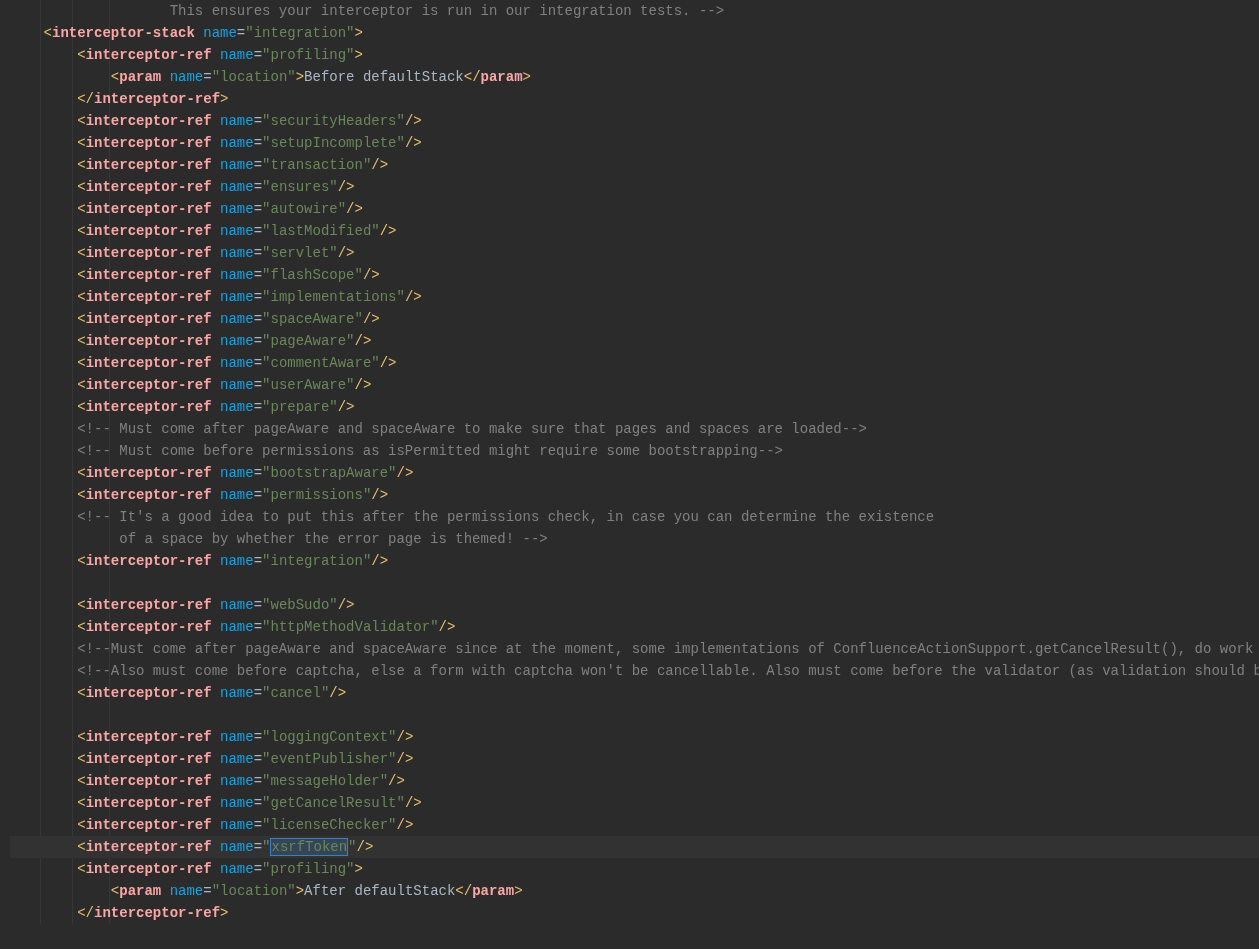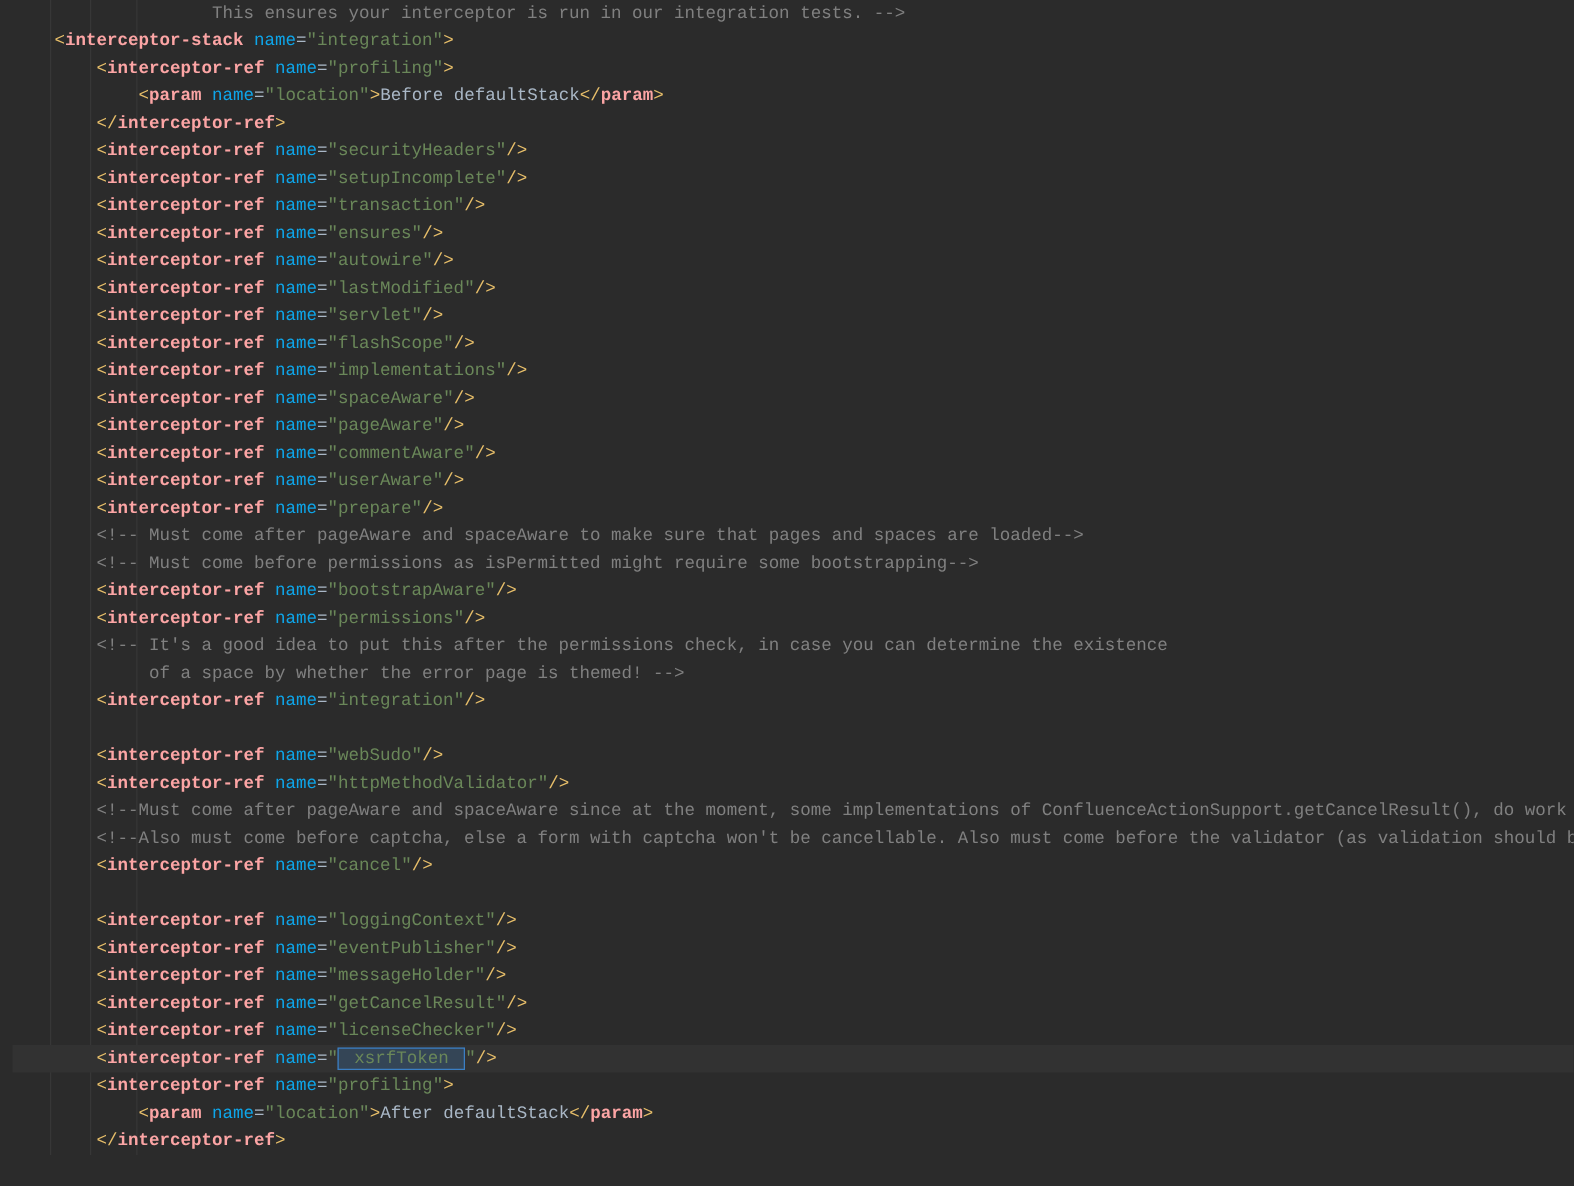--- a/index.html
+++ b/index.html
@@ -34,21 +34,21 @@
   .tag-name { color: #fca5a5; font-weight: bold; margin-top: 21px; }
   .tag-punct { color: #e8bf6a; }
   .attr-name { color: #0ea5e9; }
   .attr-eq { color: #a9b7c6; }
   .attr-val { color: #6a8759; }
   .xml-text { color: #a9b7c6; }
   .comment { color: #808080; }
   .sel {
     border: 1px solid #3b7fc4;
     background: rgba(59,127,196,0.25);
-    padding: 0 12px;
+    padding: 0 0;
   }
 </style>
 </head>
 <body>
 
 <div class="editor" id="editor">
     <div class="vbar" style="left: 40px;"></div>
     <div class="vbar" style="left: 72px;"></div>
     <div class="vbar" style="left: 109px;"></div>
     <div class="line">                <span class="comment">   This ensures your interceptor is run in our integration tests. --&gt;</span></div>

